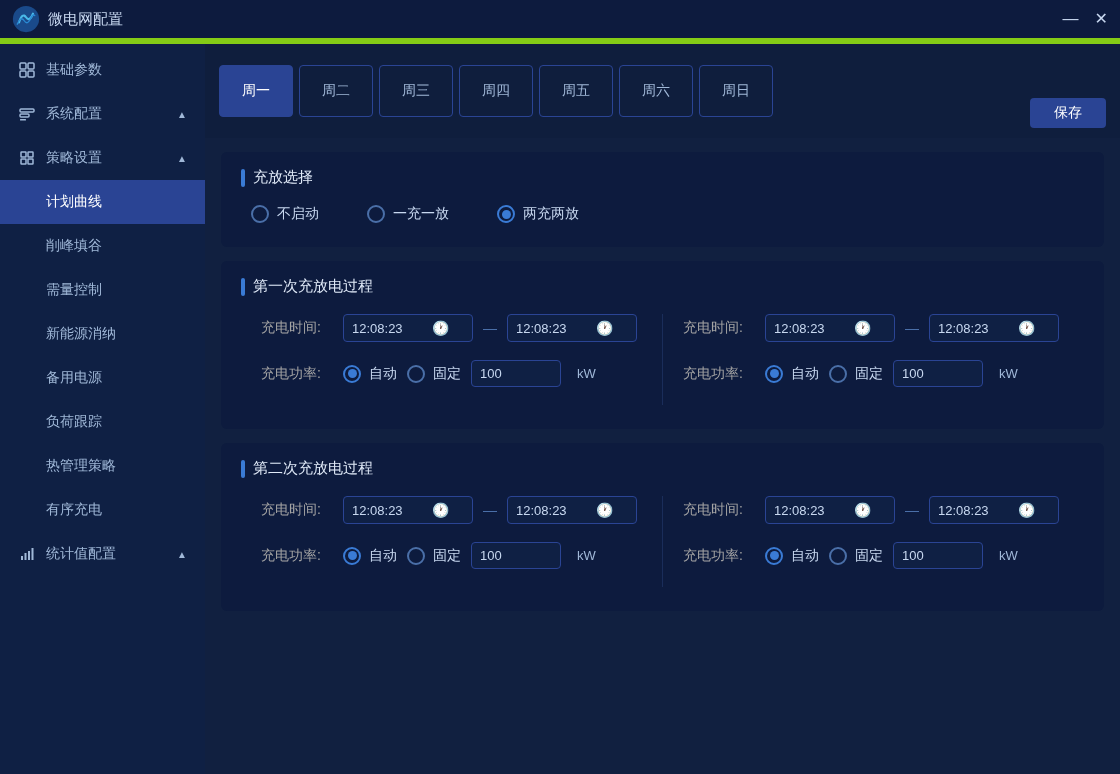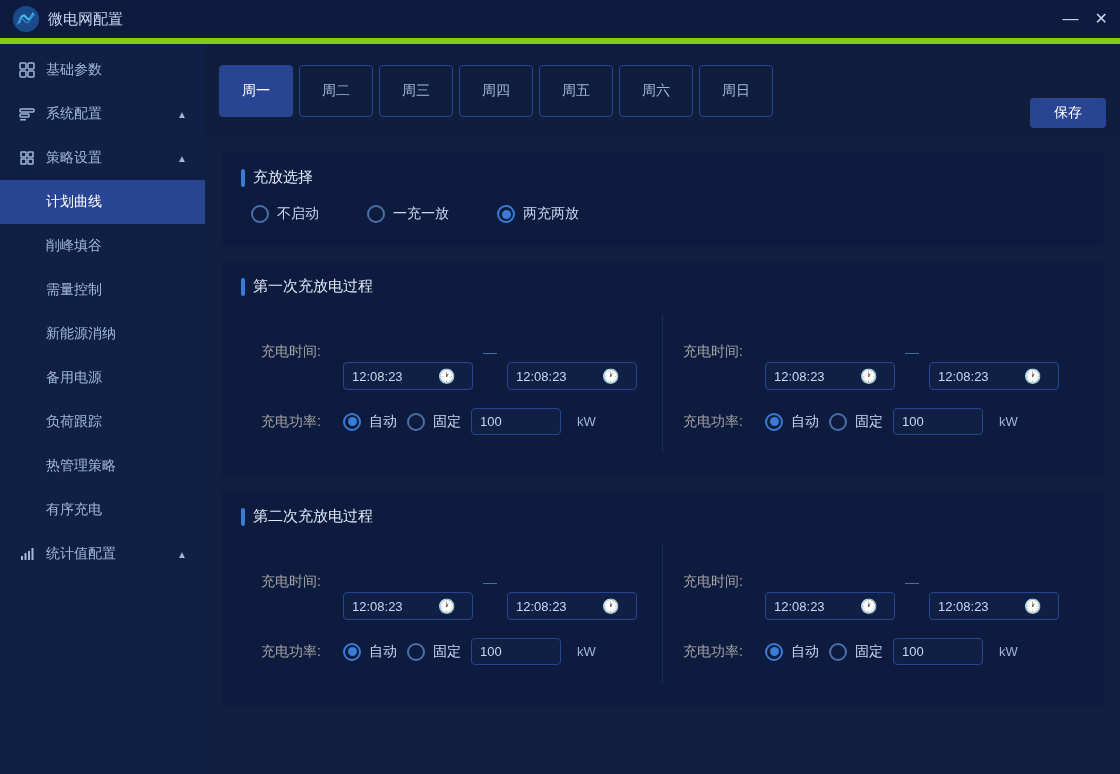--- a/index.html
+++ b/index.html
@@ -242,23 +242,22 @@
       width: 72px;
       flex-shrink: 0;
     }
     .time-input-wrap {
       display: flex;
       align-items: center;
       background: #0f2044;
       border: 1px solid #2a4494;
       border-radius: 4px;
       padding: 5px 8px;
-      gap: 6px;
+      gap: 0;
       width: 130px;
-      margin-top: 48px;
     }
     .time-input {
       background: transparent;
       border: none;
       color: #c8d8f0;
       font-size: 13px;
       width: 80px;
       outline: none;
       font-family: 'Microsoft YaHei', '微软雅黑', sans-serif;
     }

